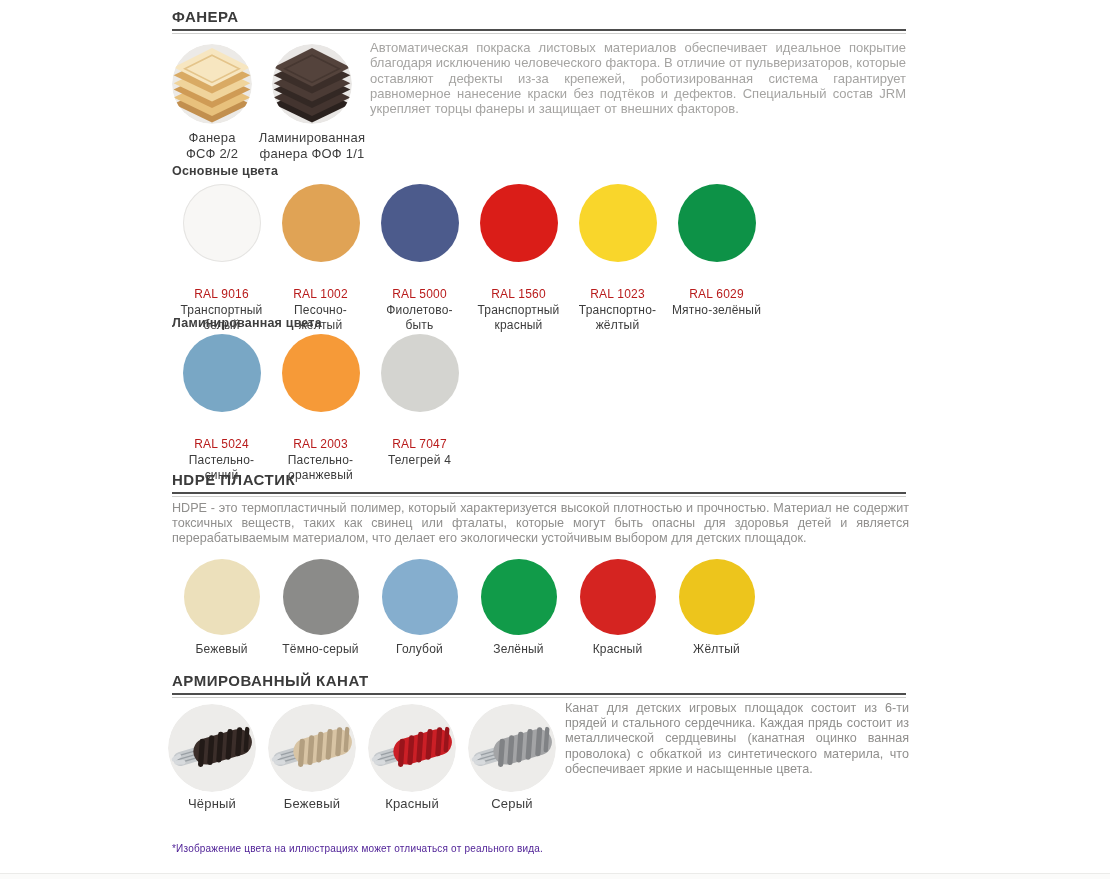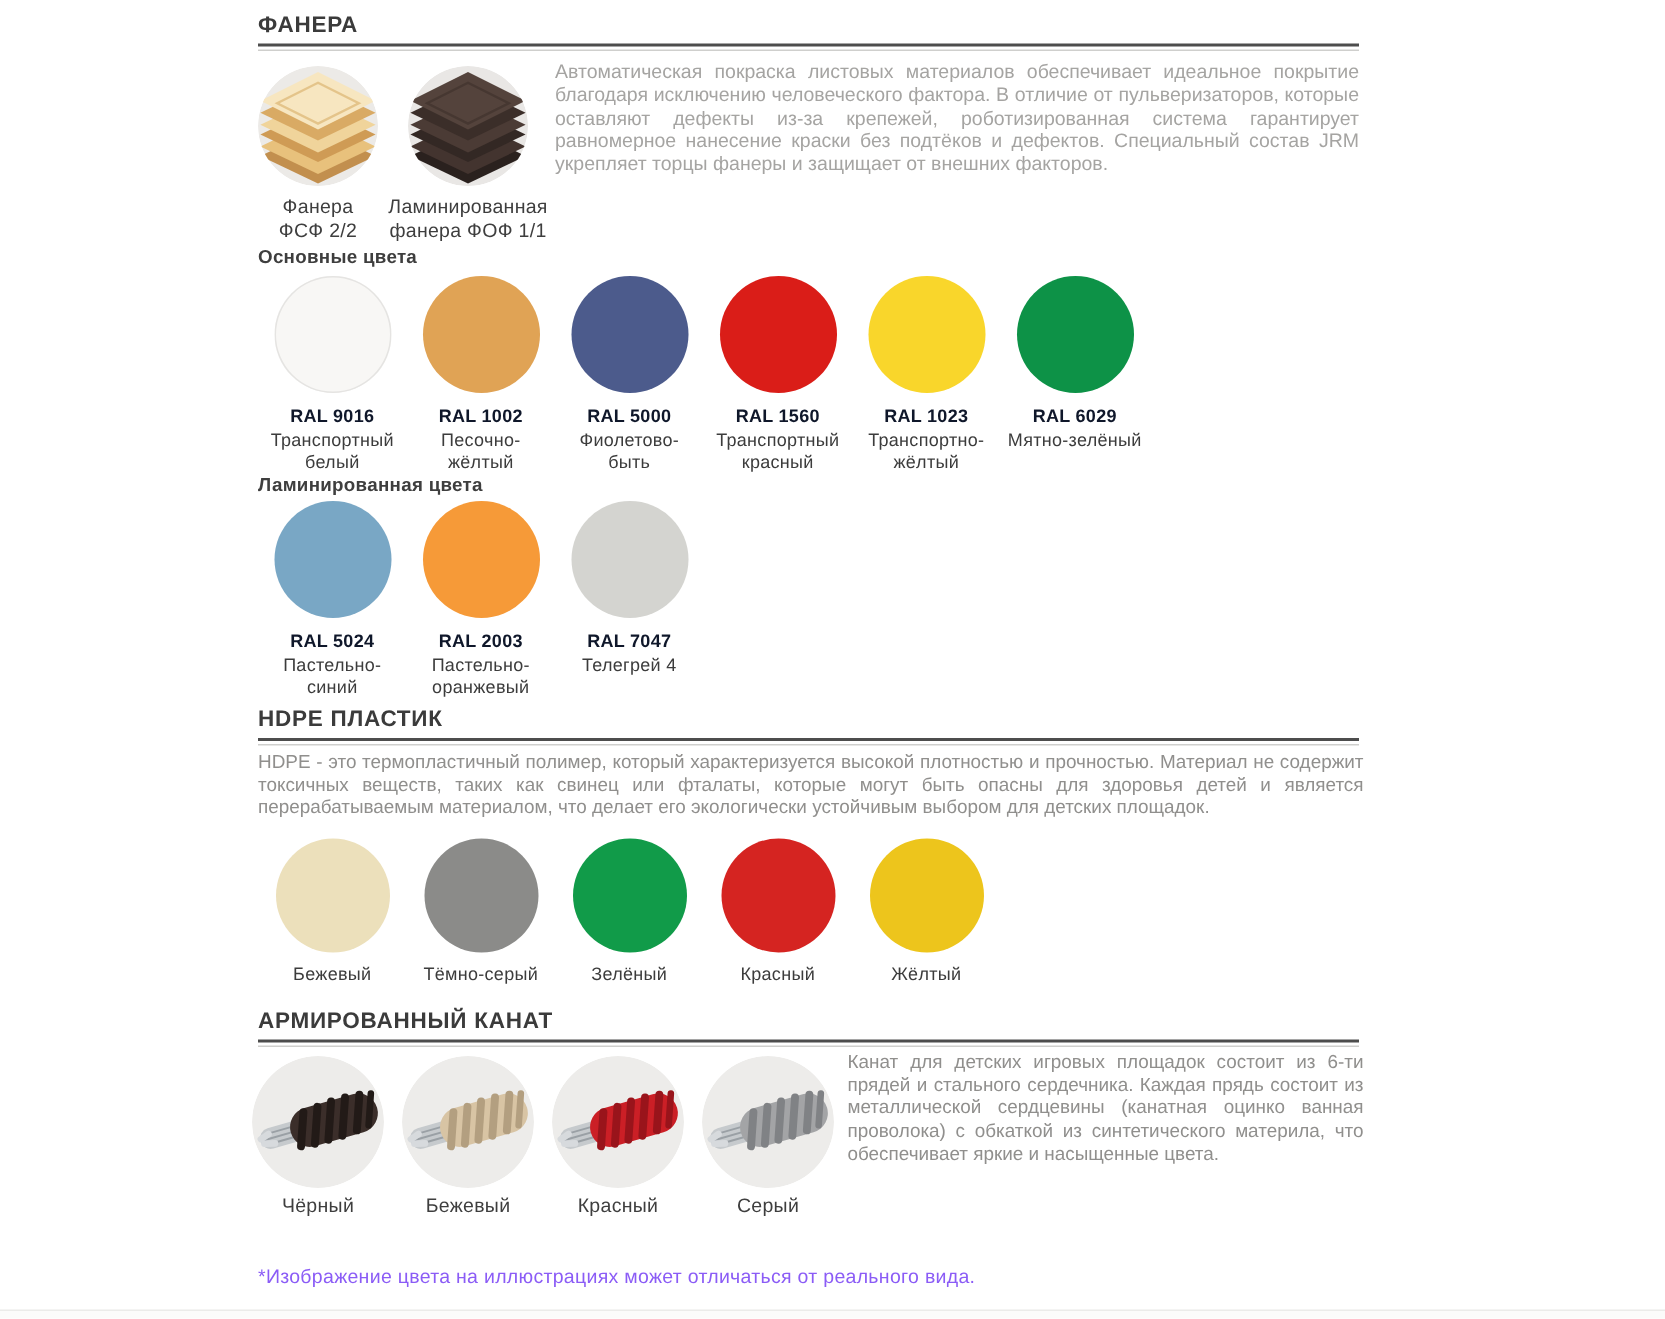--- a/index.html
+++ b/index.html
@@ -31,35 +31,35 @@
 
   
   .sub-label { font-size:12.5px; font-weight:bold; color:#3e3e3e; letter-spacing:0.2px; }
 
   
   .swatch-row { display:flex; }
   .color-item { width:99px; text-align:center; }
   .circle { width:78px; height:78px; border-radius:50%; margin:0 auto; }
   .circle.hdpe-circle { width:76px; height:76px; }
   .row-main .color-item:nth-child(1) .circle { box-shadow: inset 0 0 0 1px #e5e4e2; }
-  .ral { font-weight:bold; font-size:12px; color:#0f172a; margin-top:8px; letter-spacing:0.2px; }
+  .ral { font-weight:normal; font-size:12px; color:#b91c1c; margin-top:25px; letter-spacing:0.2px; }
   .cname { font-size:12px; color:#3c3c3c; line-height:15px; margin-top:2px; white-space:pre-line; letter-spacing:0.2px; }
   .cname.one { margin-top:7px; }
 
   
   .thumb { position:absolute; width:120px; text-align:center; }
   .thumb svg { display:block; margin:0 auto; }
   .thumb-label {
     font-size:13px; line-height:16px; color:#3e3e3e;
     margin-top:6px; white-space:pre-line; letter-spacing:0.2px;
   }
   .rope-thumb { width:100px; }
   .rope-thumb .thumb-label { margin-top:4px; }
 
-  .footnote { font-size:13px; color:#8b5cf6; letter-spacing:0.2px; }
+  .footnote { font-size:10px; color:#4c1d95; letter-spacing:0.2px; }
   .bottom-edge { left:0; top:873px; width:1110px; height:6px; background:#fbfbfa; border-top:1px solid #ebebe9; }
 </style>
 </head>
 <body>
 
 <div class="abs" style="left:172px; top:8px; width:734px;">
   <h2 class="sec-title">ФАНЕРА</h2>
   <div class="rule"></div>
 </div>
 
@@ -179,20 +179,24 @@
 <div class="abs para dark" style="left:172px; top:501px; width:737px;">HDPE - это термопластичный полимер, который характеризуется высокой плотностью и прочностью. Материал не содержит токсичных веществ, таких как свинец или фталаты, которые могут быть опасны для здоровья детей и является перерабатываемым материалом, что делает его экологически устойчивым выбором для детских площадок.</div>
 
 <div class="abs swatch-row" style="left:172px; top:559px;">
   <div class="color-item">
     <div class="circle hdpe-circle" style="background-color: rgb(236, 224, 187);"></div>
     <div class="cname one">Бежевый</div>
   </div>
   <div class="color-item">
     <div class="circle hdpe-circle" style="background-color: rgb(139, 139, 137);"></div>
     <div class="cname one">Тёмно-серый</div>
+  </div>
+  <div class="color-item">
+    <div class="circle hdpe-circle" style="background-color: rgb(133, 174, 206);"></div>
+    <div class="cname one">Голубой</div>
   </div>
   <div class="color-item">
     <div class="circle hdpe-circle" style="background-color: rgb(17, 155, 73);"></div>
     <div class="cname one">Зелёный</div>
   </div>
   <div class="color-item">
     <div class="circle hdpe-circle" style="background-color: rgb(213, 36, 33);"></div>
     <div class="cname one">Красный</div>
   </div>
   <div class="color-item">

